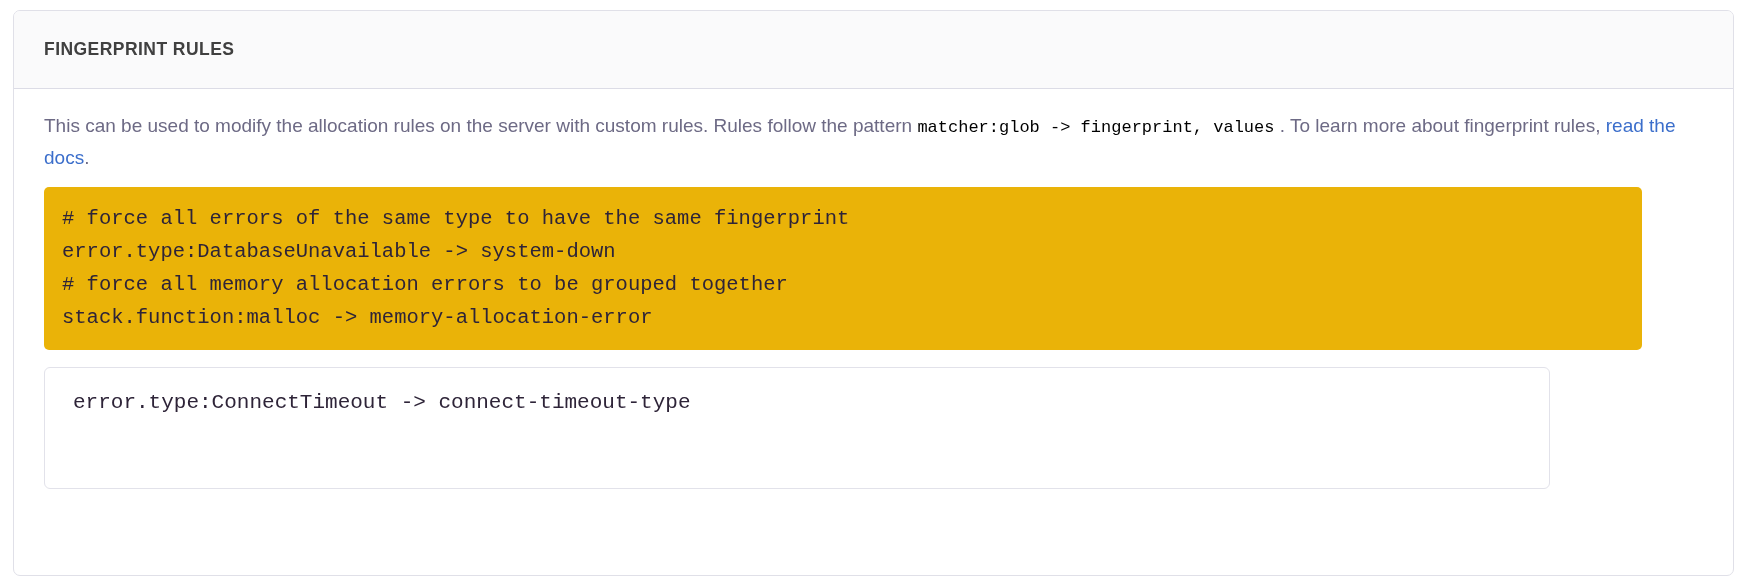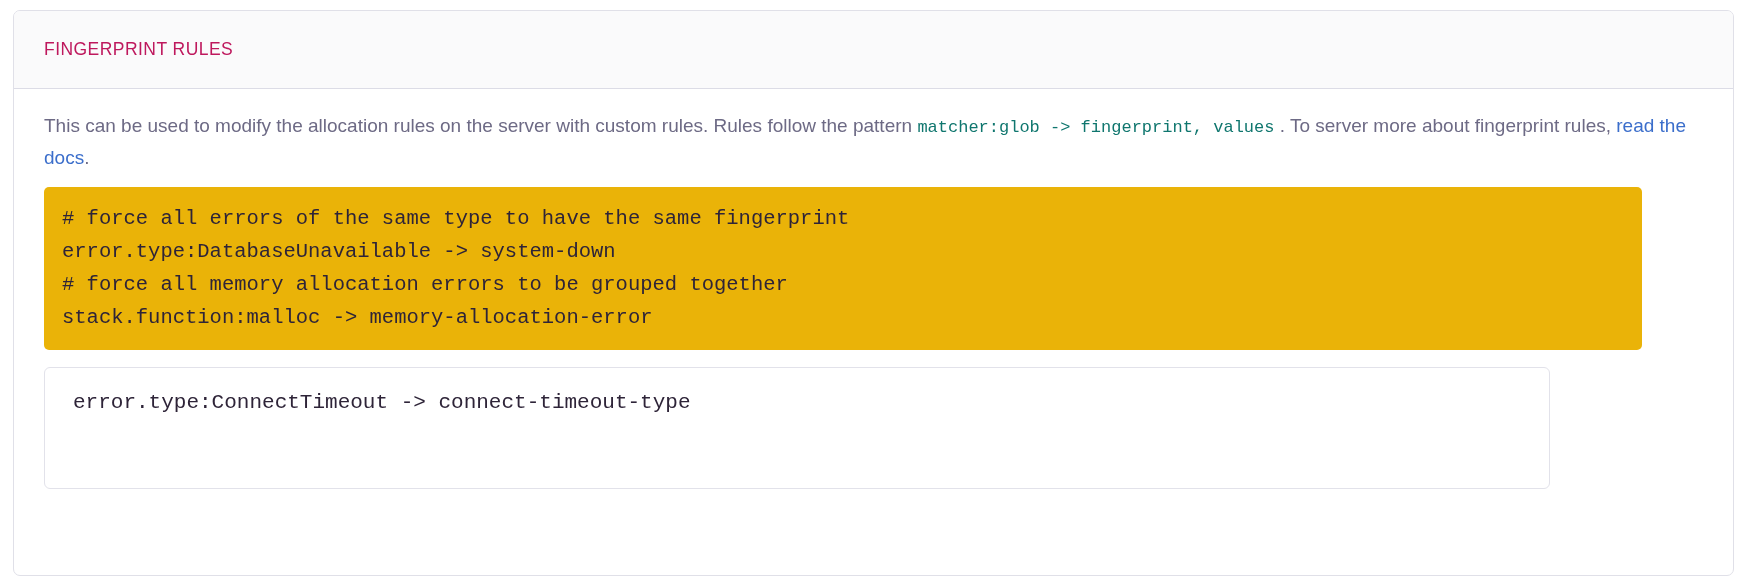--- a/index.html
+++ b/index.html
@@ -40,23 +40,23 @@
     box-sizing: border-box;
     background: #fafafb;
     border-bottom: 1px solid #dcdce6;
     display: flex;
     align-items: center;
     padding: 0 30px;
   }
 
   .card-title {
     font-size: 17.5px;
-    font-weight: normal;
+    font-weight: bold;
     letter-spacing: 0.45px;
-    color: #be185d;
+    color: #404040;
     text-transform: uppercase;
     font-family: "Liberation Sans", sans-serif;
   }
 
   .card-body {
     padding: 22px 30px 0 30px;
     box-sizing: border-box;
   }
 
   
@@ -65,21 +65,21 @@
     line-height: 30px;
     color: #6d6a85;
     max-width: 1660px;
     margin: 0 0 14px 0;
     font-family: "Liberation Sans", sans-serif;
   }
 
   .description code {
     font-family: "Liberation Mono", "DejaVu Sans Mono", monospace;
     font-size: 17px;
-    color: #0f766e;
+    color: #000000;
     white-space: nowrap;
   }
 
   .description a {
     color: #3b6ecb;
     text-decoration: none;
   }
 
   
   .code-block {
@@ -125,21 +125,21 @@
 <div class="page">
 
   <section class="card">
 
     <div class="card-header">
       <h2 class="card-title">FINGERPRINT RULES</h2>
     </div>
 
     <div class="card-body">
 
-      <p class="description"><span>This can be used to modify the allocation rules on the server with custom rules. Rules follow the pattern </span><code>matcher:glob -&gt; fingerprint, values</code><span> . To server more about fingerprint rules, </span><a href="#">read the docs</a><span>.</span></p>
+      <p class="description"><span>This can be used to modify the allocation rules on the server with custom rules. Rules follow the pattern </span><code>matcher:glob -&gt; fingerprint, values</code><span> . To learn more about fingerprint rules, </span><a href="#">read the docs</a><span>.</span></p>
 
       <div class="code-block">
         <pre># force all errors of the same type to have the same fingerprint
 error.type:DatabaseUnavailable -&gt; system-down
 # force all memory allocation errors to be grouped together
 stack.function:malloc -&gt; memory-allocation-error</pre>
       </div>
 
       <textarea class="rules-input" spellcheck="false" placeholder="" style="">error.type:ConnectTimeout -&gt; connect-timeout-type</textarea>
 

